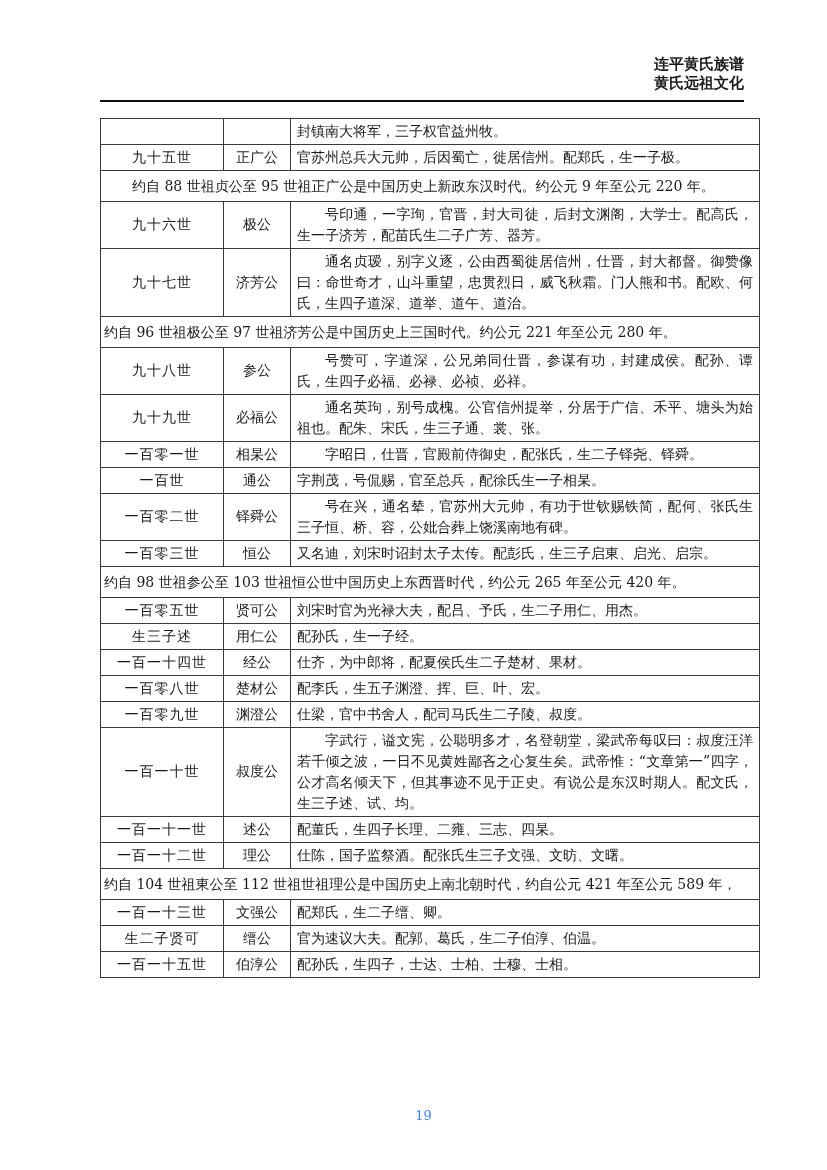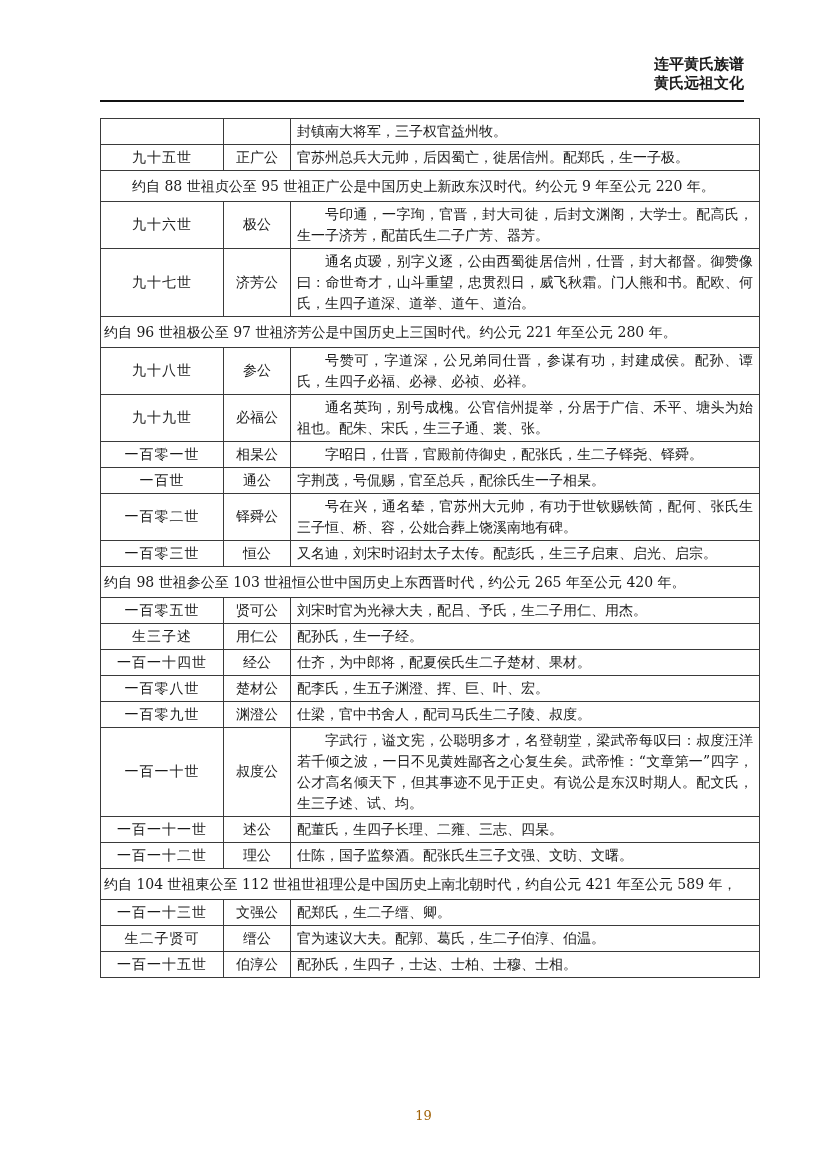--- a/index.html
+++ b/index.html
@@ -61,21 +61,21 @@
     padding:4px 3px;
     text-align:justify;
   }
   td.era.indent{ text-indent:2em; }
   .page-number{
     position:absolute;
     left:0;right:0;
     top:1108px;
     text-align:center;
     font-size:13px;
-    color:#a16207;
+    color:#3b82f6;
     margin-left:20px;
   }
 </style>
 </head>
 <body>
 
 <div class="page">
   <div class="content">
     <div class="header">
       <span>连平黄氏族谱</span>

